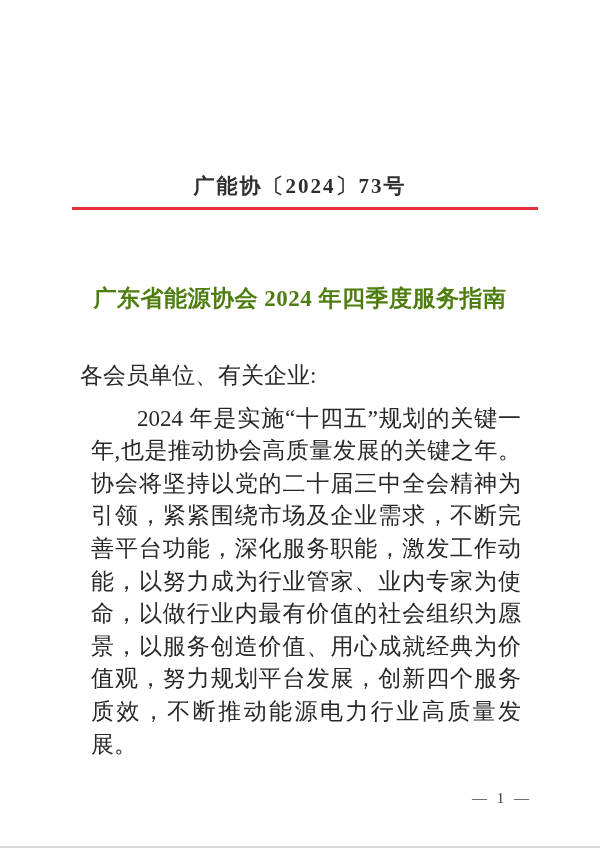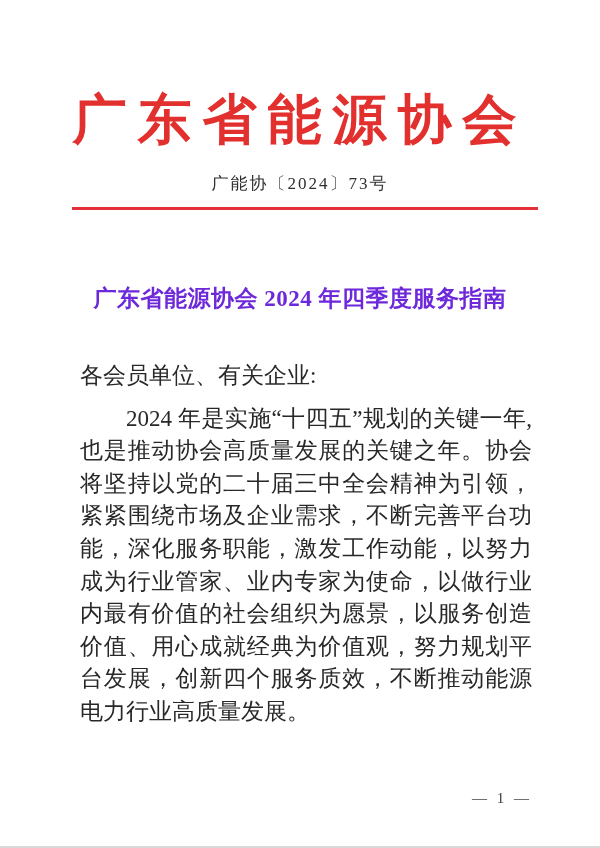--- a/index.html
+++ b/index.html
@@ -27,59 +27,60 @@
     letter-spacing: 11px;
     white-space: nowrap;
     color: #e2302e;
   }
   .doc-number {
     position: absolute;
     top: 172px;
     left: 0;
     width: 100%;
     text-align: center;
-    font-size: 17px;
+    font-size: 21px;
     letter-spacing: 2px;
     color: #2f2f2f;
+    font-weight: bold;
   }
   .red-rule {
     position: absolute;
     top: 207px;
     left: 72px;
     width: 466px;
     height: 3px;
     background: #e4313a;
   }
   .doc-title {
     position: absolute;
     top: 283px;
     left: 0;
     width: 100%;
     margin: 0;
     text-align: center;
     font-size: 23px;
     font-weight: bold;
     letter-spacing: 0.5px;
-    color: #6d28d9;
+    color: #4d7c0f;
   }
   .body-block {
     position: absolute;
     top: 360px;
     left: 80px;
     width: 452px;
     font-size: 23px;
     line-height: 32.6px;
     text-align: justify;
     color: #282828;
   }
   .salutation {
     margin: 0;
   }
   .para {
-    margin: 0;
+    margin: 11px;
     text-indent: 2em;
   }
   .para.first {
     margin-top: 10px;
   }
   .page-number {
     position: absolute;
     top: 790px;
     right: 68px;
     font-size: 15px;
@@ -94,21 +95,20 @@
     width: 100%;
     height: 2px;
     background: #d9d9d9;
   }
 </style>
 </head>
 <body>
 
 <div class="page">
 
-  <div class="org-title">广东省能源协会</div>
 
   <div class="doc-number">广能协〔2024〕73号</div>
 
   <div class="red-rule"></div>
 
   <h1 class="doc-title">广东省能源协会 2024 年四季度服务指南</h1>
 
   <div class="body-block">
     <p class="salutation">各会员单位、有关企业:</p>
     <p class="para first">2024 年是实施“十四五”规划的关键一年,也是推动协会高质量发展的关键之年。协会将坚持以党的二十届三中全会精神为引领，紧紧围绕市场及企业需求，不断完善平台功能，深化服务职能，激发工作动能，以努力成为行业管家、业内专家为使命，以做行业内最有价值的社会组织为愿景，以服务创造价值、用心成就经典为价值观，努力规划平台发展，创新四个服务质效，不断推动能源电力行业高质量发展。</p>

